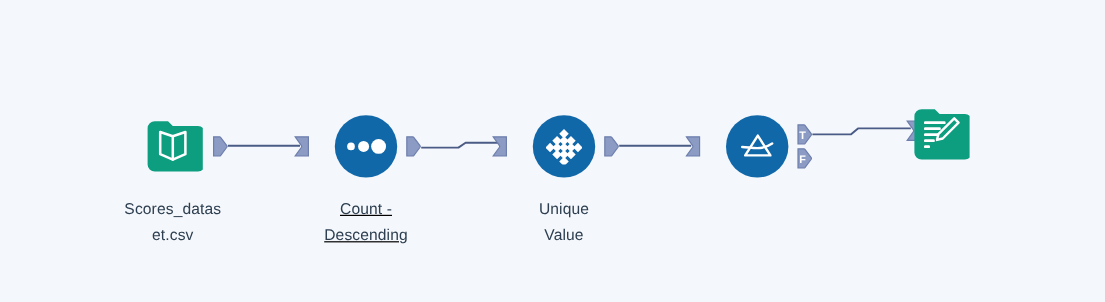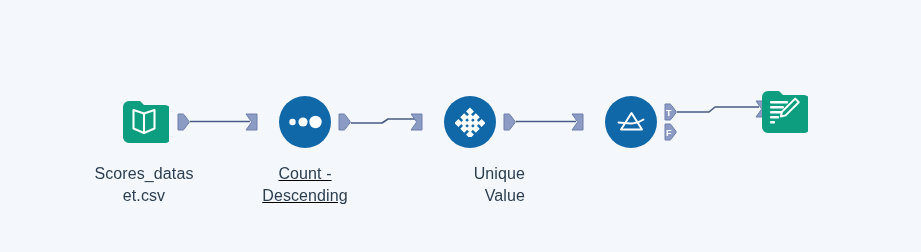--- a/index.html
+++ b/index.html
@@ -30,21 +30,21 @@
   .node-icon-wrap {
     position: relative;
     width: 110px;
     height: 58px;
     display: flex;
     align-items: center;
     justify-content: center;
   }
   .node-label {
     margin-top: 12px;
-    font-size: 16px;
+    font-size: 13px;
     line-height: 22px;
     color: #2c3e50;
     letter-spacing: 0.1px;
     white-space: pre-line;
   }
 
   
   .folder-icon {
     width: 50px;
     height: 50px;
@@ -147,21 +147,21 @@
     <svg width="80" height="26" viewBox="0 0 80 26">
       <path d="M2,15 H33 L39,11 H70" fill="none" stroke="#4a5b86" stroke-width="1.6" stroke-linejoin="round"></path>
     </svg>
   </div>
   <div class="anchor" style="left:410px; top:112px;">
     <svg width="13" height="20" viewBox="0 0 13 20">
       <path d="M1,2 h11 v16 h-11 L6.2,10.7 a1.2,1.2 0 0 0 0,-1.4 z" fill="#8b9bc4" stroke="#6e7fad" stroke-width="1"></path>
     </svg>
   </div>
 
-  <div class="node" style="left:415px; top:93px;text-align:right;">
+  <div class="node" style="left:415px; top:93px;">
     <div class="node-icon-wrap">
       <div class="circle-icon">
         <svg width="30" height="30" viewBox="0 0 30 30">
           <g fill="#ffffff">
             <rect x="12.2" y="1.6" width="5.6" height="5.6" transform="rotate(45 15 4.4)"></rect>
             <rect x="6.4" y="7.4" width="5.6" height="5.6" transform="rotate(45 9.2 10.2)"></rect>
             <rect x="18" y="7.4" width="5.6" height="5.6" transform="rotate(45 20.8 10.2)"></rect>
             <rect x="12.2" y="7.4" width="5.6" height="5.6" transform="rotate(45 15 10.2)"></rect>
             <rect x="0.6" y="13.2" width="5.6" height="5.6" transform="rotate(45 3.4 16)"></rect>
             <rect x="6.4" y="13.2" width="5.6" height="5.6" transform="rotate(45 9.2 16)"></rect>

